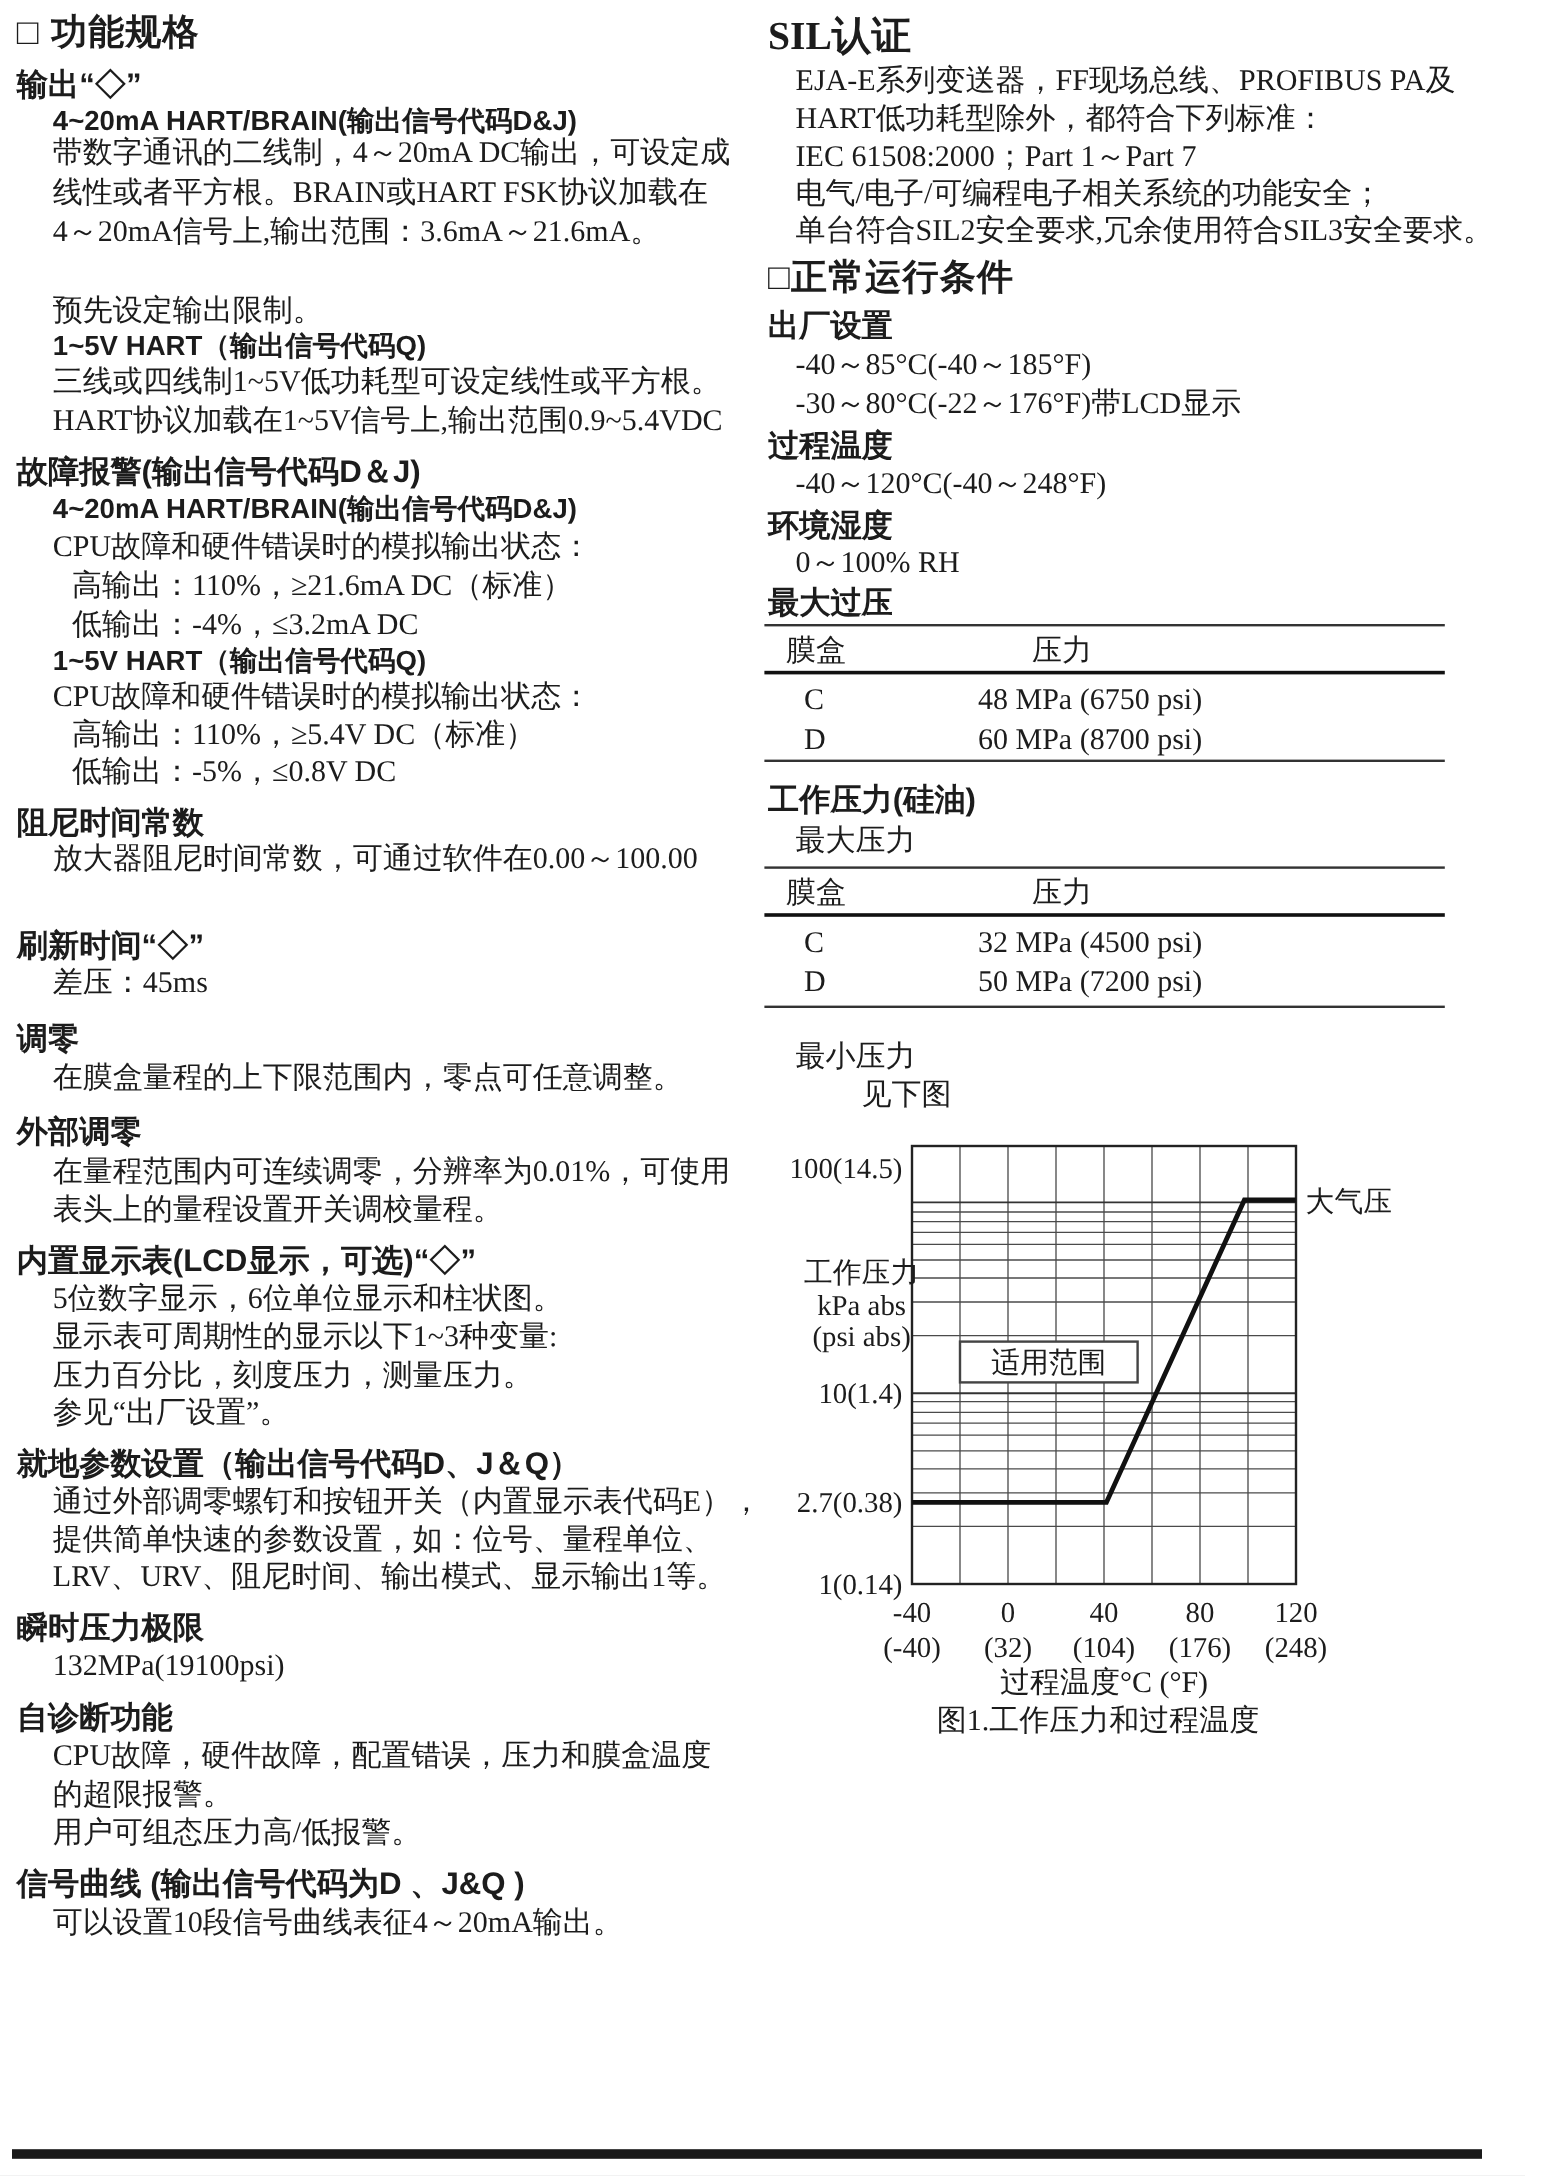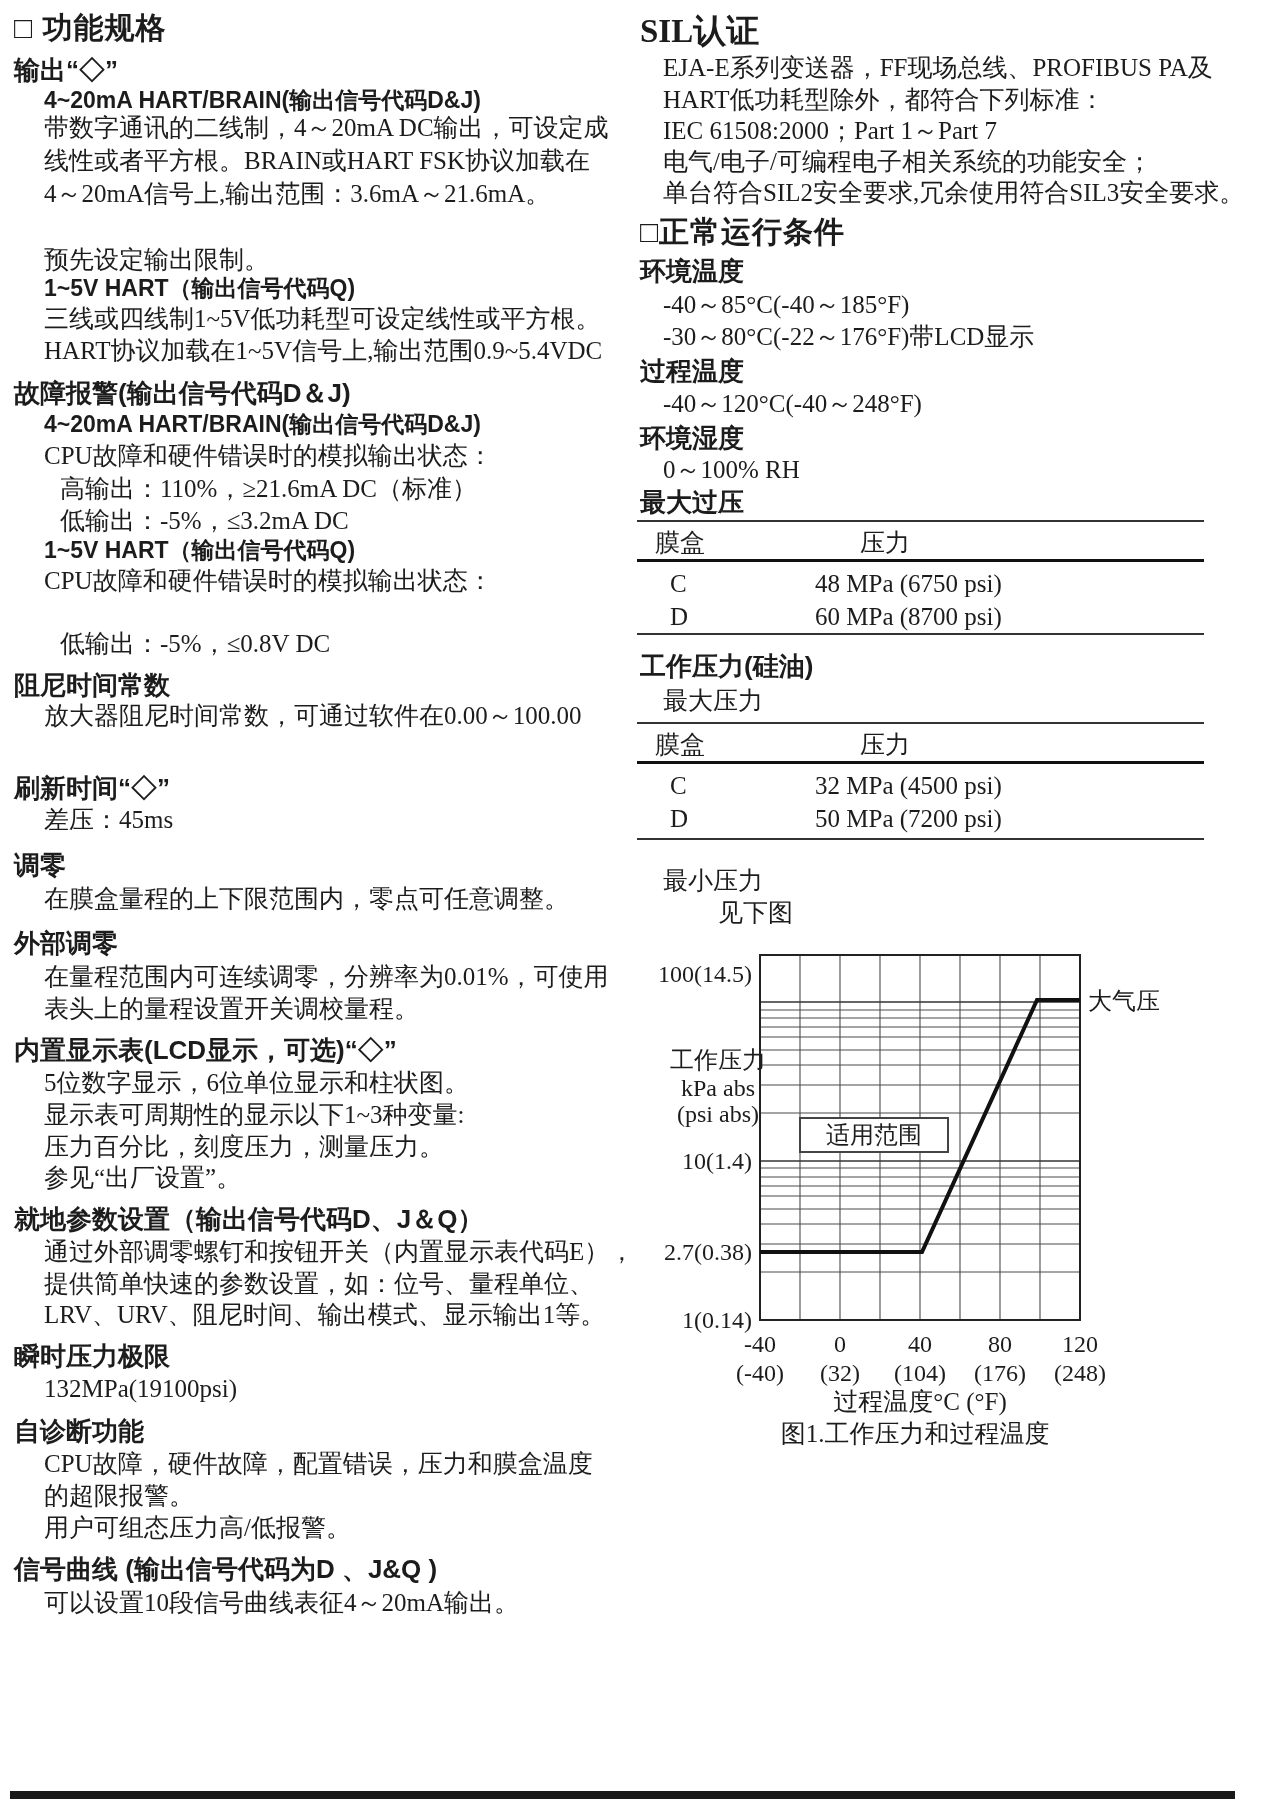--- a/index.html
+++ b/index.html
@@ -30,23 +30,24 @@
   <div class="ln b" style="left:44px;top:181px">4～20mA信号上,输出范围：3.6mA～21.6mA。</div>
   <div class="ln b" style="left:44px;top:247px">预先设定输出限制。</div>
   <div class="ln h3" style="left:44px;top:276px">1~5V HART（输出信号代码Q)</div>
   <div class="ln b" style="left:44px;top:306px">三线或四线制1~5V低功耗型可设定线性或平方根。</div>
   <div class="ln b" style="left:44px;top:338px">HART协议加载在1~5V信号上,输出范围0.9~5.4VDC</div>
 
   <div class="ln h2" style="left:14px;top:380px">故障报警(输出信号代码D＆J)</div>
   <div class="ln h3" style="left:44px;top:412px">4~20mA HART/BRAIN(输出信号代码D&amp;J)</div>
   <div class="ln b" style="left:44px;top:443px">CPU故障和硬件错误时的模拟输出状态：</div>
   <div class="ln b" style="left:60px;top:476px">高输出：110%，≥21.6mA DC（标准）</div>
-  <div class="ln b" style="left:60px;top:508px">低输出：-5%，≤3.2mA DC</div>
+  <div class="ln b" style="left:60px;top:508px">低输出：-4%，≤3.2mA DC</div>
   <div class="ln h3" style="left:44px;top:538px">1~5V HART（输出信号代码Q)</div>
   <div class="ln b" style="left:44px;top:568px">CPU故障和硬件错误时的模拟输出状态：</div>
+  <div class="ln b" style="left:60px;top:600px">高输出：110%，≥5.4V DC（标准）</div>
   <div class="ln b" style="left:60px;top:631px">低输出：-5%，≤0.8V  DC</div>
 
   <div class="ln h2" style="left:14px;top:672px">阻尼时间常数</div>
   <div class="ln b" style="left:44px;top:703px">放大器阻尼时间常数，可通过软件在0.00～100.00</div>
 
   <div class="ln h2" style="left:14px;top:775px">刷新时间“◇”</div>
   <div class="ln b" style="left:44px;top:807px">差压：45ms</div>
 
   <div class="ln h2" style="left:14px;top:852px">调零</div>
   <div class="ln b" style="left:44px;top:886px">在膜盒量程的上下限范围内，零点可任意调整。</div>
@@ -79,21 +80,21 @@
 
   <div class="ln h2s" style="left:640px;top:14px">SIL认证</div>
   <div class="ln b" style="left:663px;top:55px">EJA-E系列变送器，FF现场总线、PROFIBUS PA及</div>
   <div class="ln b" style="left:663px;top:87px">HART低功耗型除外，都符合下列标准：</div>
   <div class="ln b" style="left:663px;top:118px">IEC 61508:2000；Part 1～Part 7</div>
   <div class="ln b" style="left:663px;top:149px">电气/电子/可编程电子相关系统的功能安全；</div>
   <div class="ln b" style="left:663px;top:180px">单台符合SIL2安全要求,冗余使用符合SIL3安全要求。</div>
 
   <div class="ln h1" style="left:640px;top:216px">□正常运行条件</div>
 
-  <div class="ln h2" style="left:640px;top:258px">环境温度</div>
+  <div class="ln h2" style="left:640px;top:258px">出厂设置</div>
   <div class="ln b" style="left:663px;top:292px">-40～85°C(-40～185°F)</div>
   <div class="ln b" style="left:663px;top:324px">-30～80°C(-22～176°F)带LCD显示</div>
 
   <div class="ln h2" style="left:640px;top:358px">过程温度</div>
   <div class="ln b" style="left:663px;top:391px">-40～120°C(-40～248°F)</div>
 
   <div class="ln h2" style="left:640px;top:425px">环境湿度</div>
   <div class="ln b" style="left:663px;top:457px">0～100% RH</div>
 
   <div class="ln h2" style="left:640px;top:489px">最大过压</div>

